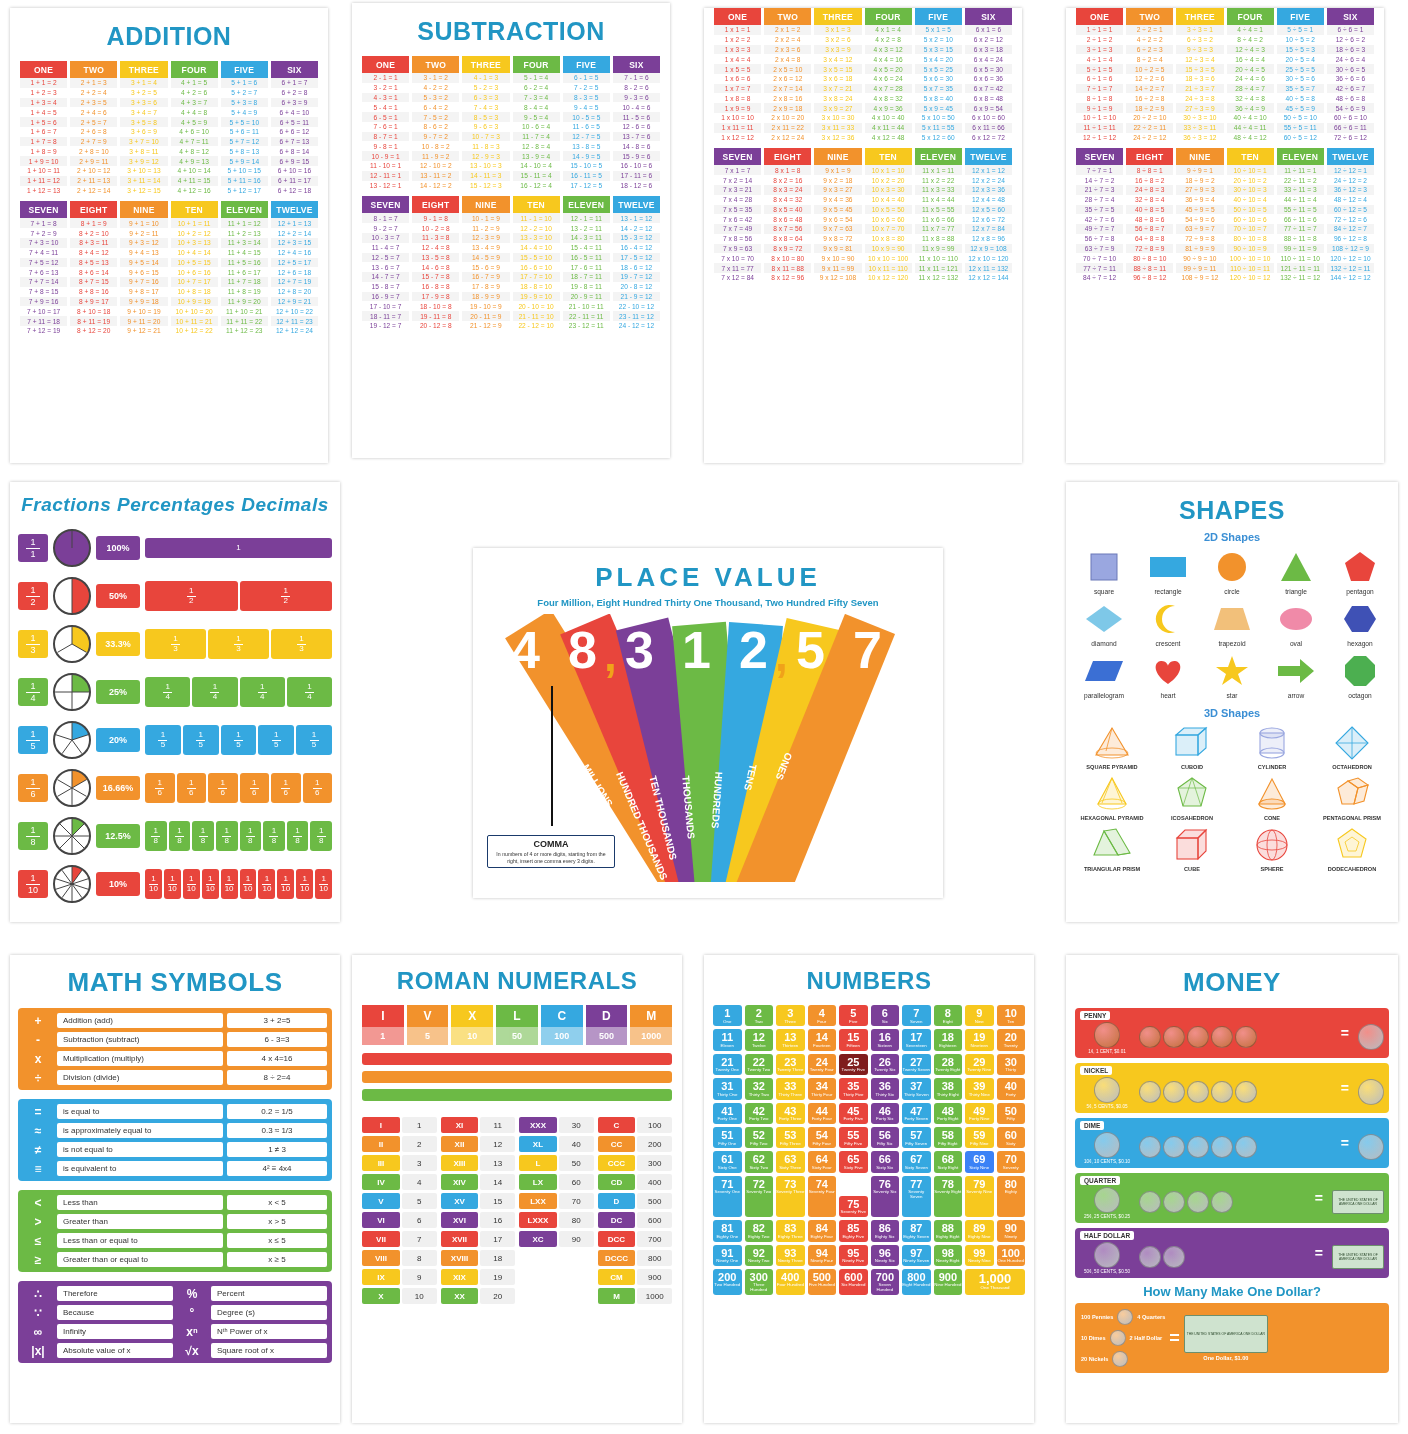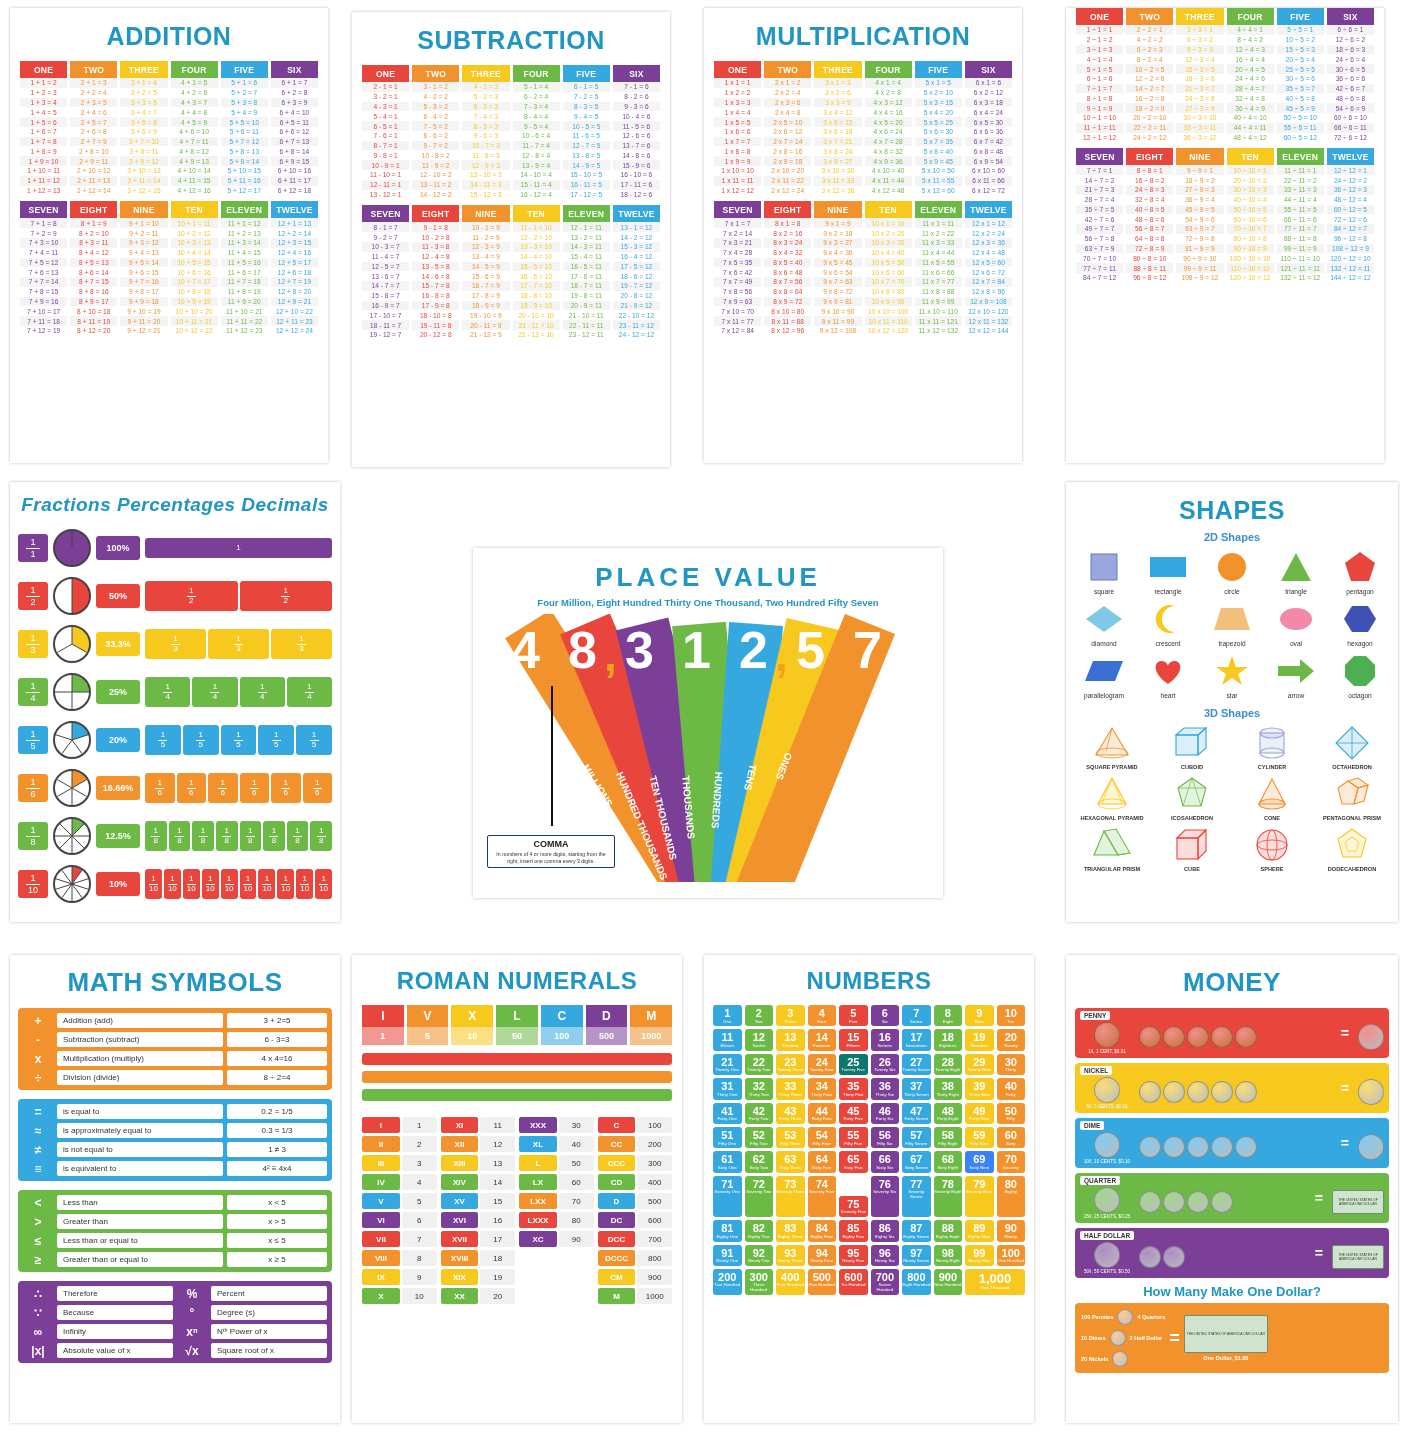--- a/index.html
+++ b/index.html
@@ -319,21 +319,21 @@
               <div class="gcell" style="color: rgb(53, 168, 224);">12 + 9 = 21</div>
               <div class="gcell" style="color: rgb(53, 168, 224);">12 + 10 = 22</div>
               <div class="gcell" style="color: rgb(53, 168, 224);">12 + 11 = 23</div>
               <div class="gcell" style="color: rgb(53, 168, 224);">12 + 12 = 24</div>
             </div>
           </div>
         </div>
       </div>
   </div>
 
-  <div class="poster arith" style="left:352px;top:12px;">
+  <div class="poster arith" style="left:352px;top:3px;">
     <div class="ptitle">SUBTRACTION</div>
     <div class="gridwrap" id="grid-subtraction">
         <div class="grow">
           <div class="gcol">
             <div class="ghead" style="background: rgb(232, 69, 60);">ONE</div>
             <div class="gbody">
               <div class="gcell" style="color: rgb(232, 69, 60);">2 - 1 = 1</div>
               <div class="gcell" style="color: rgb(232, 69, 60);">3 - 2 = 1</div>
               <div class="gcell" style="color: rgb(232, 69, 60);">4 - 3 = 1</div>
               <div class="gcell" style="color: rgb(232, 69, 60);">5 - 4 = 1</div>
@@ -534,21 +534,20 @@
               <div class="gcell" style="color: rgb(53, 168, 224);">22 - 10 = 12</div>
               <div class="gcell" style="color: rgb(53, 168, 224);">23 - 11 = 12</div>
               <div class="gcell" style="color: rgb(53, 168, 224);">24 - 12 = 12</div>
             </div>
           </div>
         </div>
       </div>
   </div>
 
   <div class="poster arith" style="left:704px;top:8px;">
-    <div class="ptitle">MULTIPLICATION</div>
     <div class="gridwrap" id="grid-multiplication">
         <div class="grow">
           <div class="gcol">
             <div class="ghead" style="background: rgb(232, 69, 60);">ONE</div>
             <div class="gbody">
               <div class="gcell" style="color: rgb(232, 69, 60);">1 x 1 = 1</div>
               <div class="gcell" style="color: rgb(232, 69, 60);">1 x 2 = 2</div>
               <div class="gcell" style="color: rgb(232, 69, 60);">1 x 3 = 3</div>
               <div class="gcell" style="color: rgb(232, 69, 60);">1 x 4 = 4</div>
               <div class="gcell" style="color: rgb(232, 69, 60);">1 x 5 = 5</div>
@@ -1843,21 +1842,21 @@
             <div class="nw">Twenty Two</div>
           </div>
           <div class="ncell" style="background: rgb(247, 200, 30);">
             <div class="nn">23</div>
             <div class="nw">Twenty Three</div>
           </div>
           <div class="ncell" style="background: rgb(242, 146, 44);">
             <div class="nn">24</div>
             <div class="nw">Twenty Four</div>
           </div>
-          <div class="ncell" style="background: #0f766e;">
+          <div class="ncell" style="background: #7f1d1d;">
             <div class="nn">25</div>
             <div class="nw">Twenty Five</div>
           </div>
           <div class="ncell" style="background: rgb(123, 63, 152);">
             <div class="nn">26</div>
             <div class="nw">Twenty Six</div>
           </div>
           <div class="ncell" style="background: rgb(53, 168, 224);">
             <div class="nn">27</div>
             <div class="nw">Twenty Seven</div>

